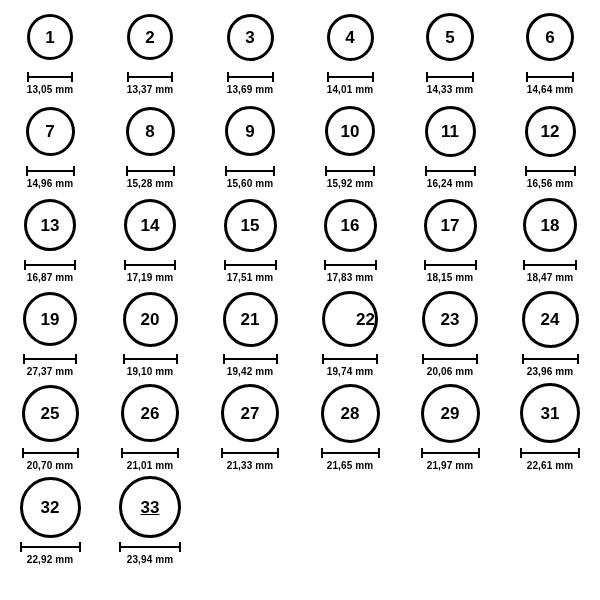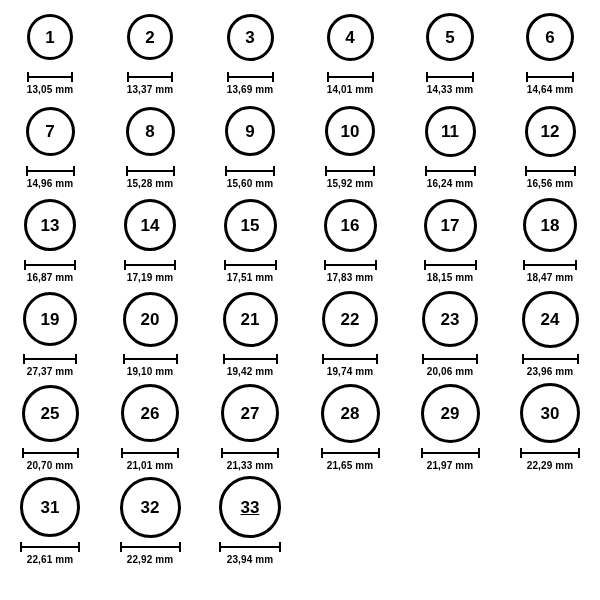--- a/index.html
+++ b/index.html
@@ -360,21 +360,21 @@
         </div>
         <div class="ring-measure" style="width: 55px;">
           <div class="bar"></div>
           <div class="tick left"></div>
           <div class="tick right"></div>
         </div>
         <div class="ring-label">19,42 mm</div>
       </div>
       <div class="ring-cell">
         <div class="ring-circle-wrap">
-          <div class="ring-circle" style="width: 56px; height: 56px;">
+          <div class="ring-circle" style="width: 56px; height: 56px; justify-content: flex-end;">
             <span class="ring-number">22</span>
           </div>
         </div>
         <div class="ring-measure" style="width: 56px;">
           <div class="bar"></div>
           <div class="tick left"></div>
           <div class="tick right"></div>
         </div>
         <div class="ring-label">19,74 mm</div>
       </div>
@@ -461,33 +461,20 @@
           <div class="ring-circle" style="width: 59px; height: 59px;">
             <span class="ring-number">29</span>
           </div>
         </div>
         <div class="ring-measure" style="width: 59px;">
           <div class="bar"></div>
           <div class="tick left"></div>
           <div class="tick right"></div>
         </div>
         <div class="ring-label">21,97 mm</div>
-      </div>
-      <div class="ring-cell">
-        <div class="ring-circle-wrap">
-          <div class="ring-circle" style="width: 60px; height: 60px;">
-            <span class="ring-number">30</span>
-          </div>
-        </div>
-        <div class="ring-measure" style="width: 60px;">
-          <div class="bar"></div>
-          <div class="tick left"></div>
-          <div class="tick right"></div>
-        </div>
-        <div class="ring-label">22,29 mm</div>
       </div>
       <div class="ring-cell">
         <div class="ring-circle-wrap">
           <div class="ring-circle" style="width: 60px; height: 60px;">
             <span class="ring-number">31</span>
           </div>
         </div>
         <div class="ring-measure" style="width: 60px;">
           <div class="bar"></div>
           <div class="tick left"></div>

